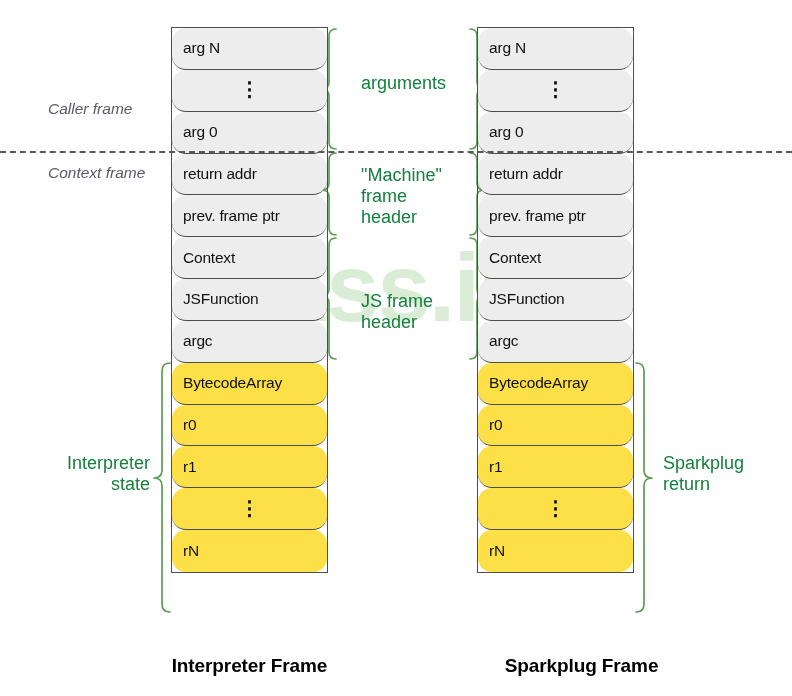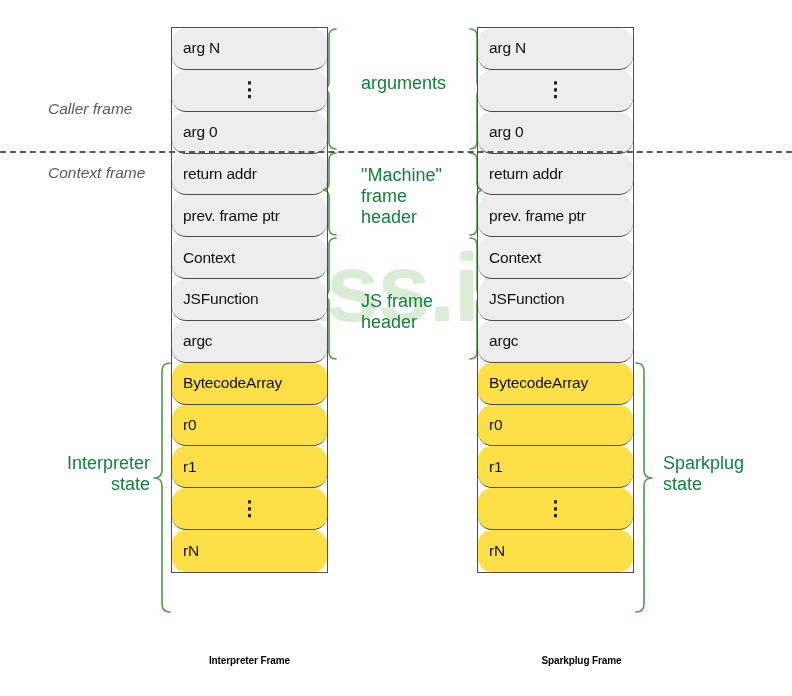--- a/index.html
+++ b/index.html
@@ -126,21 +126,21 @@
     left: 0; top: 0;
     width: 792px; height: 696px;
     z-index: 2;
     pointer-events: none;
   }
 
   
   .caption {
     position: absolute;
     top: 655px;
-    font-size: 10px;
+    font-size: 19px;
     font-weight: bold;
     color: #000000;
     letter-spacing: -0.1px;
     z-index: 4;
   }
   .caption.left  { left: 171px; width: 157px; text-align: center; }
   .caption.right { left: 503px; width: 157px; text-align: center; }
 </style>
 </head>
 <body>
@@ -217,18 +217,18 @@
 
   <div class="glabel arguments">arguments</div>
   <div class="glabel machine">"Machine"
 frame
 header</div>
   <div class="glabel jsframe">JS frame
 header</div>
   <div class="glabel interpreter">Interpreter
 state</div>
   <div class="glabel sparkplug">Sparkplug
-state</div>
+return</div>
 
   <div class="caption left">Interpreter Frame</div>
   <div class="caption right">Sparkplug Frame</div>
 
 </div>
 
 </body></html>

